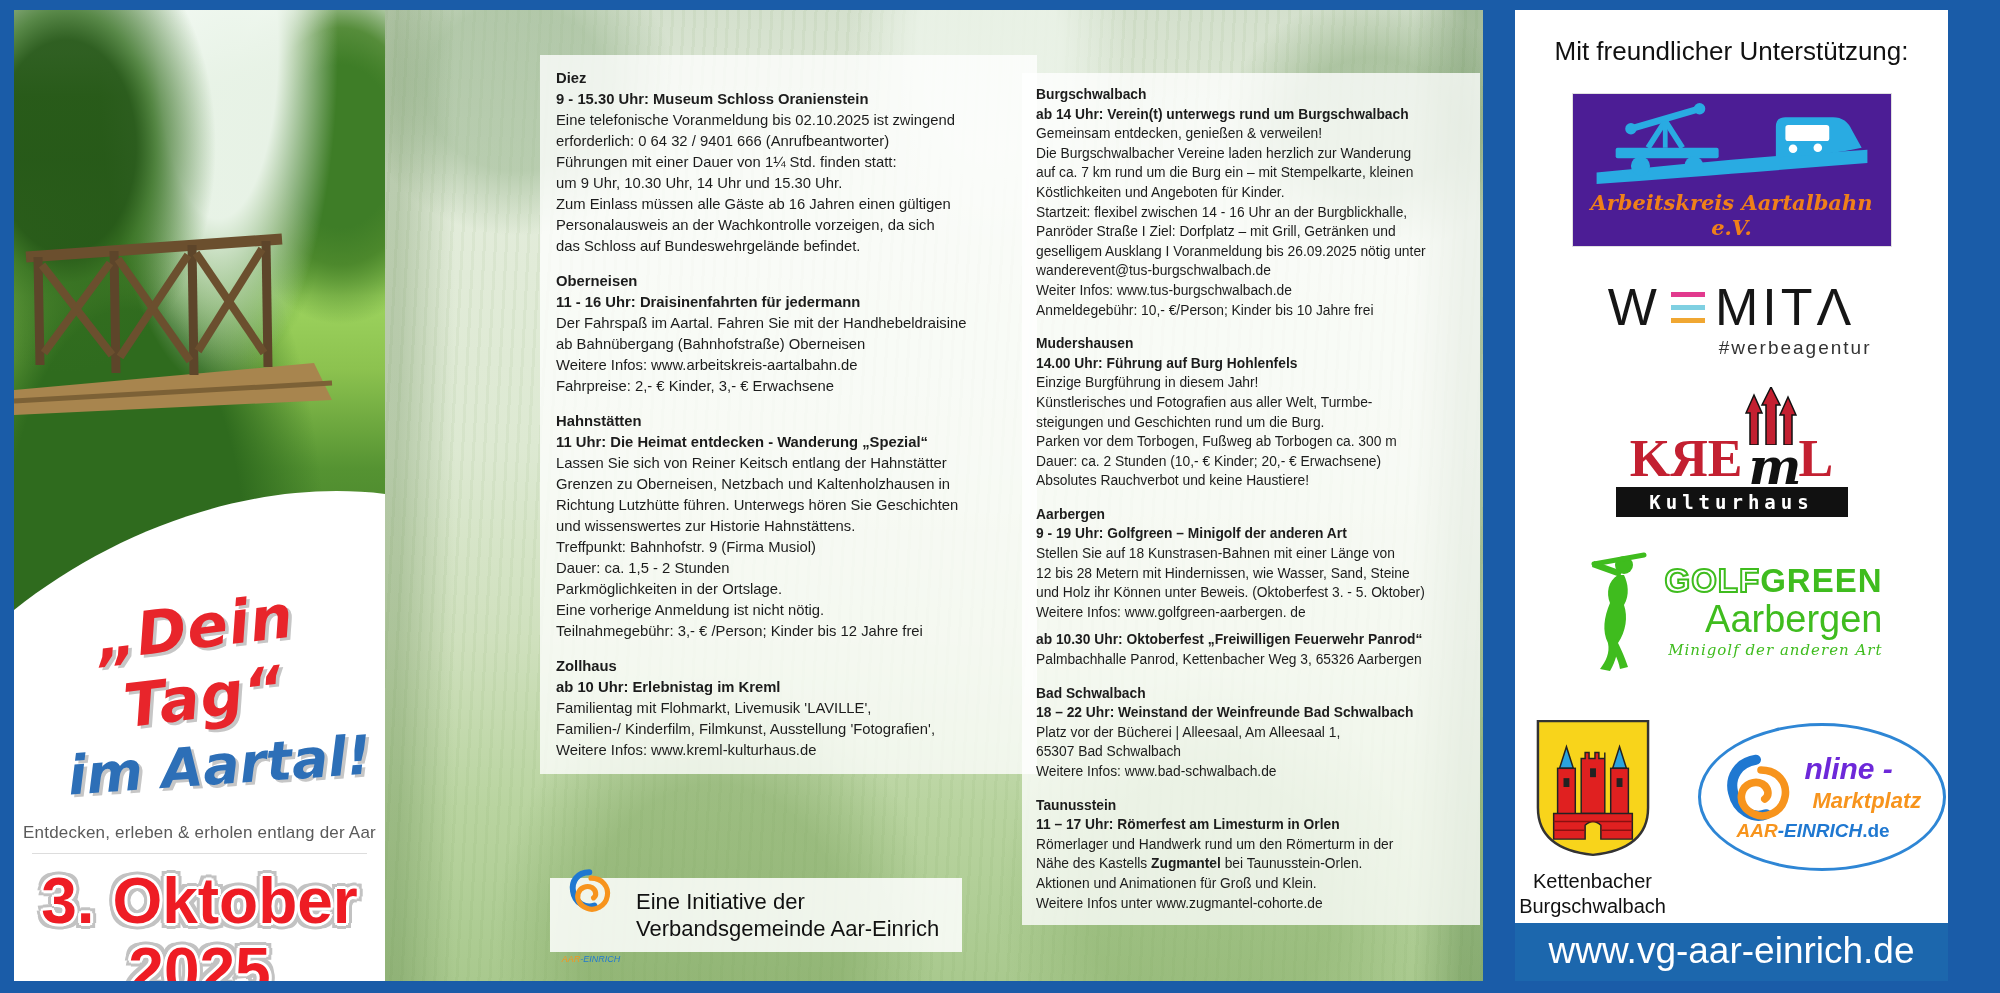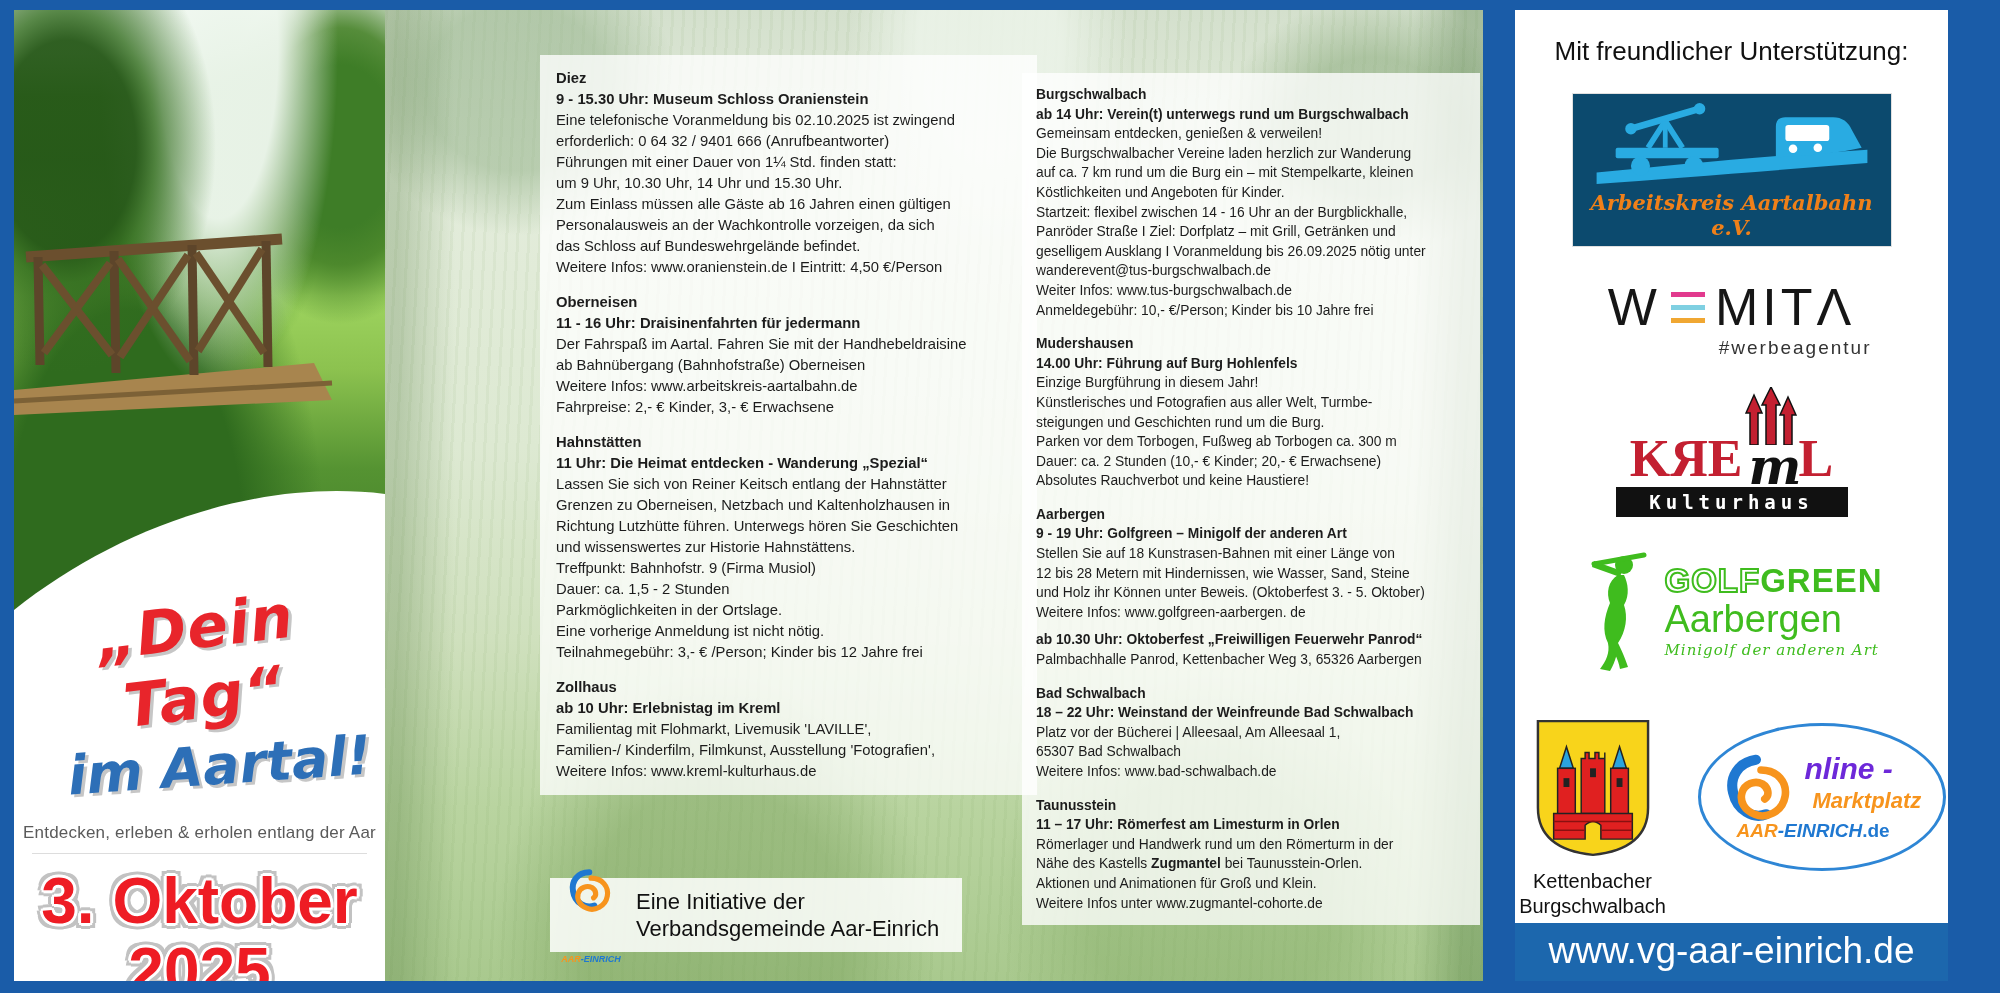--- a/index.html
+++ b/index.html
@@ -43,43 +43,43 @@
   .evbox{position:absolute;background:rgba(255,255,255,.78);color:#1c1c1c;}
   .evbox1{left:155px;top:45px;width:465px;padding:13px 16px;font-size:14.8px;line-height:21px;}
   .evbox2{left:637px;top:63px;width:430px;padding:12px 14px;font-size:13.8px;line-height:19.6px;}
   .ev-section{margin-bottom:14px;}
   .ev-section:last-child{margin-bottom:0;}
   .ev-town,.ev-headline{font-weight:bold;}
   .ev-event + .ev-event{margin-top:8px;}
   .ev-line{white-space:nowrap;}
   .initiative{position:absolute;left:165px;top:868px;width:412px;height:74px;background:rgba(255,255,255,.85);display:flex;align-items:center;padding:0 10px;box-sizing:border-box;}
   .ini-logo{flex:0 0 auto;width:62px;text-align:center;}
-  .ini-logo-sub{font-size:9px;font-weight:bold;font-style:italic;line-height:8px;margin-top:36px;}
+  .ini-logo-sub{font-size:9px;font-weight:normal;font-style:italic;line-height:8px;margin-top:36px;}
   .ini-sub-aar{color:#f7941d;} .ini-sub-ein{color:#1f78d1;}
   .ini-text{margin-left:14px;font-size:22px;color:#111;line-height:27px;}
 
   
   .panel-right{left:1515px;width:433px;background:#ffffff;}
   .sp-header{margin-top:26px;text-align:center;font-size:26px;color:#111;}
-  .logo-aartalbahn{margin:26px auto 0 auto;width:306px;border:1px solid #e0e0e0;background:#0c4a6e;padding:8px 6px 6px 6px;text-align:center;}
+  .logo-aartalbahn{margin:26px auto 0 auto;width:306px;border:1px solid #e0e0e0;background:#4c1d95;padding:8px 6px 6px 6px;text-align:center;}
   .aartalbahn-caption{font-family:"DejaVu Serif",serif;font-style:italic;font-weight:bold;font-size:21px;color:#f08019;margin-top:2px;}
   .logo-wemita{margin:34px auto 0 auto;width:300px;text-align:center;}
   .wemita-row{display:flex;align-items:center;justify-content:center;color:#161616;font-size:52px;letter-spacing:4px;line-height:52px;}
   .wm-bars{display:inline-flex;flex-direction:column;gap:8px;margin:0 10px;}
   .wm-bar{width:34px;height:5px;}
   .wemita-tag{text-align:right;font-size:19px;color:#333;letter-spacing:2px;margin-top:4px;padding-right:10px;}
   .logo-kreml{margin:30px auto 8px auto;width:232px;text-align:center;}
   .kreml-word{position:relative;display:flex;align-items:flex-end;justify-content:center;font-family:"Liberation Serif",serif;font-weight:bold;font-size:52px;color:#c32031;line-height:52px;height:96px;}
   .kreml-k{letter-spacing:0px;} 
   .kreml-towers{position:relative;width:56px;height:96px;flex:0 0 auto;}
   .kreml-towers svg{position:absolute;bottom:40px;left:2px;}
   .kreml-m{position:absolute;bottom:-8px;left:6px;font-family:"DejaVu Serif",serif;font-style:italic;font-weight:bold;font-size:50px;color:#111;}
   .kreml-bar{background:#111;color:#fff;font-family:"DejaVu Sans Mono",monospace;font-weight:bold;font-size:19px;letter-spacing:5px;padding:4px 0;margin-top:2px;}
   .logo-golf{margin:34px auto 0 auto;width:340px;display:flex;align-items:center;justify-content:center;gap:10px;}
-  .golf-text{color:#3fbc1e;text-align:left;}
+  .golf-text{color:#3fbc1e;text-align:right;}
   .golf-l1{font-size:33px;font-weight:bold;line-height:34px;letter-spacing:1px;}
   .golf-outline{color:#ffffff;-webkit-text-stroke:2px #3fbc1e;}
   .golf-l2{font-size:38px;line-height:42px;}
   .golf-l3{font-family:"DejaVu Serif",serif;font-style:italic;font-size:15px;line-height:20px;letter-spacing:1px;}
   .sp-bottom{display:flex;justify-content:center;align-items:flex-start;gap:30px;margin-top:44px;}
   .coat{width:150px;text-align:center;}
   .coat-caption{font-size:20px;color:#111;line-height:25px;margin-top:8px;}
   .marktplatz{position:relative;width:242px;height:142px;border:3px solid #2e86d5;border-radius:50%;margin-top:6px;background:#fff;}
   .mp-spiral{position:absolute;left:22px;top:26px;}
   .mp-online{position:absolute;left:104px;top:26px;font-style:italic;font-weight:bold;font-size:30px;color:#6d28d9;}
@@ -130,21 +130,20 @@
           <div class="ev-town ev-line">Diez</div>
           <div class="ev-event">
             <div class="ev-headline ev-line">9 - 15.30 Uhr: Museum Schloss Oranienstein</div>
             <div class="ev-line">Eine telefonische Voranmeldung bis 02.10.2025 ist zwingend</div>
             <div class="ev-line">erforderlich: 0 64 32 / 9401 666 (Anrufbeantworter)</div>
             <div class="ev-line">Führungen mit einer Dauer von 1¼ Std. finden statt:</div>
             <div class="ev-line">um 9 Uhr, 10.30 Uhr, 14 Uhr und 15.30 Uhr.</div>
             <div class="ev-line">Zum Einlass müssen alle Gäste ab 16 Jahren einen gültigen</div>
             <div class="ev-line">Personalausweis an der Wachkontrolle vorzeigen, da sich</div>
             <div class="ev-line">das Schloss auf Bundeswehrgelände befindet.</div>
-            <div class="ev-line">Weitere Infos: www.oranienstein.de  I  Eintritt: 4,50 €/Person</div>
           </div>
         </div>
         <div class="ev-section">
           <div class="ev-town ev-line">Oberneisen</div>
           <div class="ev-event">
             <div class="ev-headline ev-line">11 - 16 Uhr: Draisinenfahrten für jedermann</div>
             <div class="ev-line">Der Fahrspaß im Aartal. Fahren Sie mit der Handhebeldraisine</div>
             <div class="ev-line">ab Bahnübergang (Bahnhofstraße) Oberneisen</div>
             <div class="ev-line">Weitere Infos: www.arbeitskreis-aartalbahn.de</div>
             <div class="ev-line">Fahrpreise: 2,- € Kinder, 3,- € Erwachsene</div>

